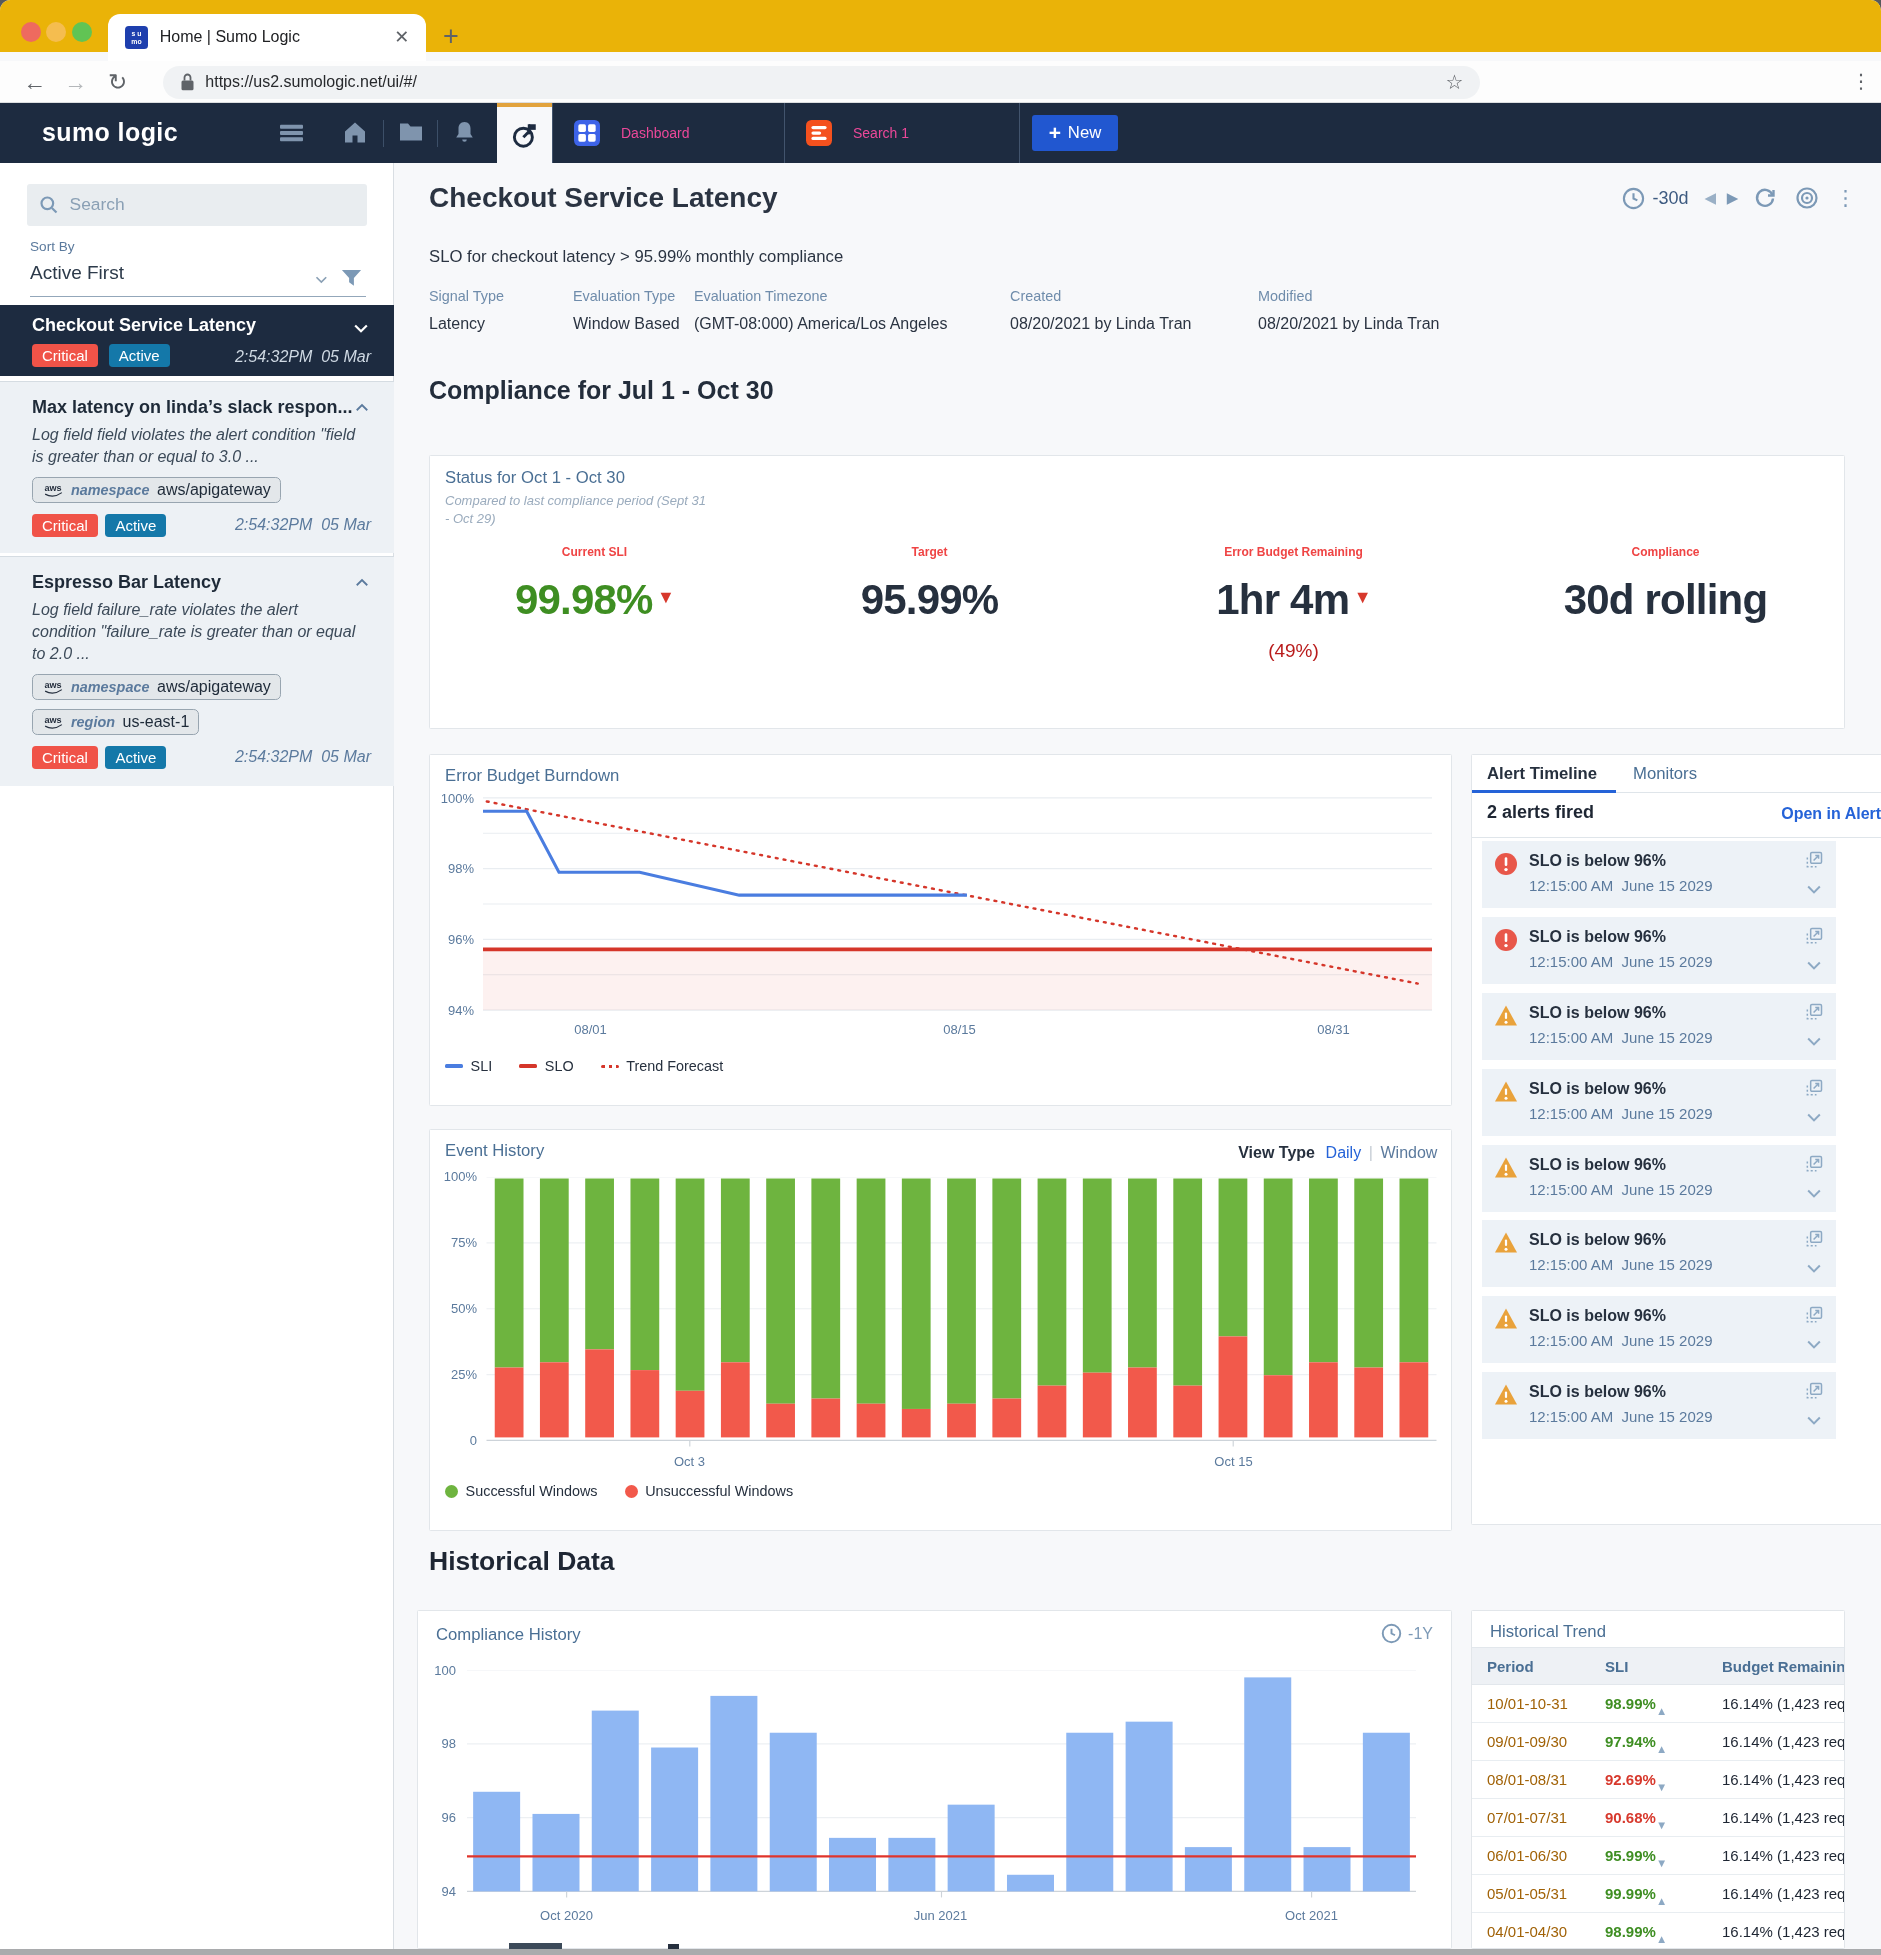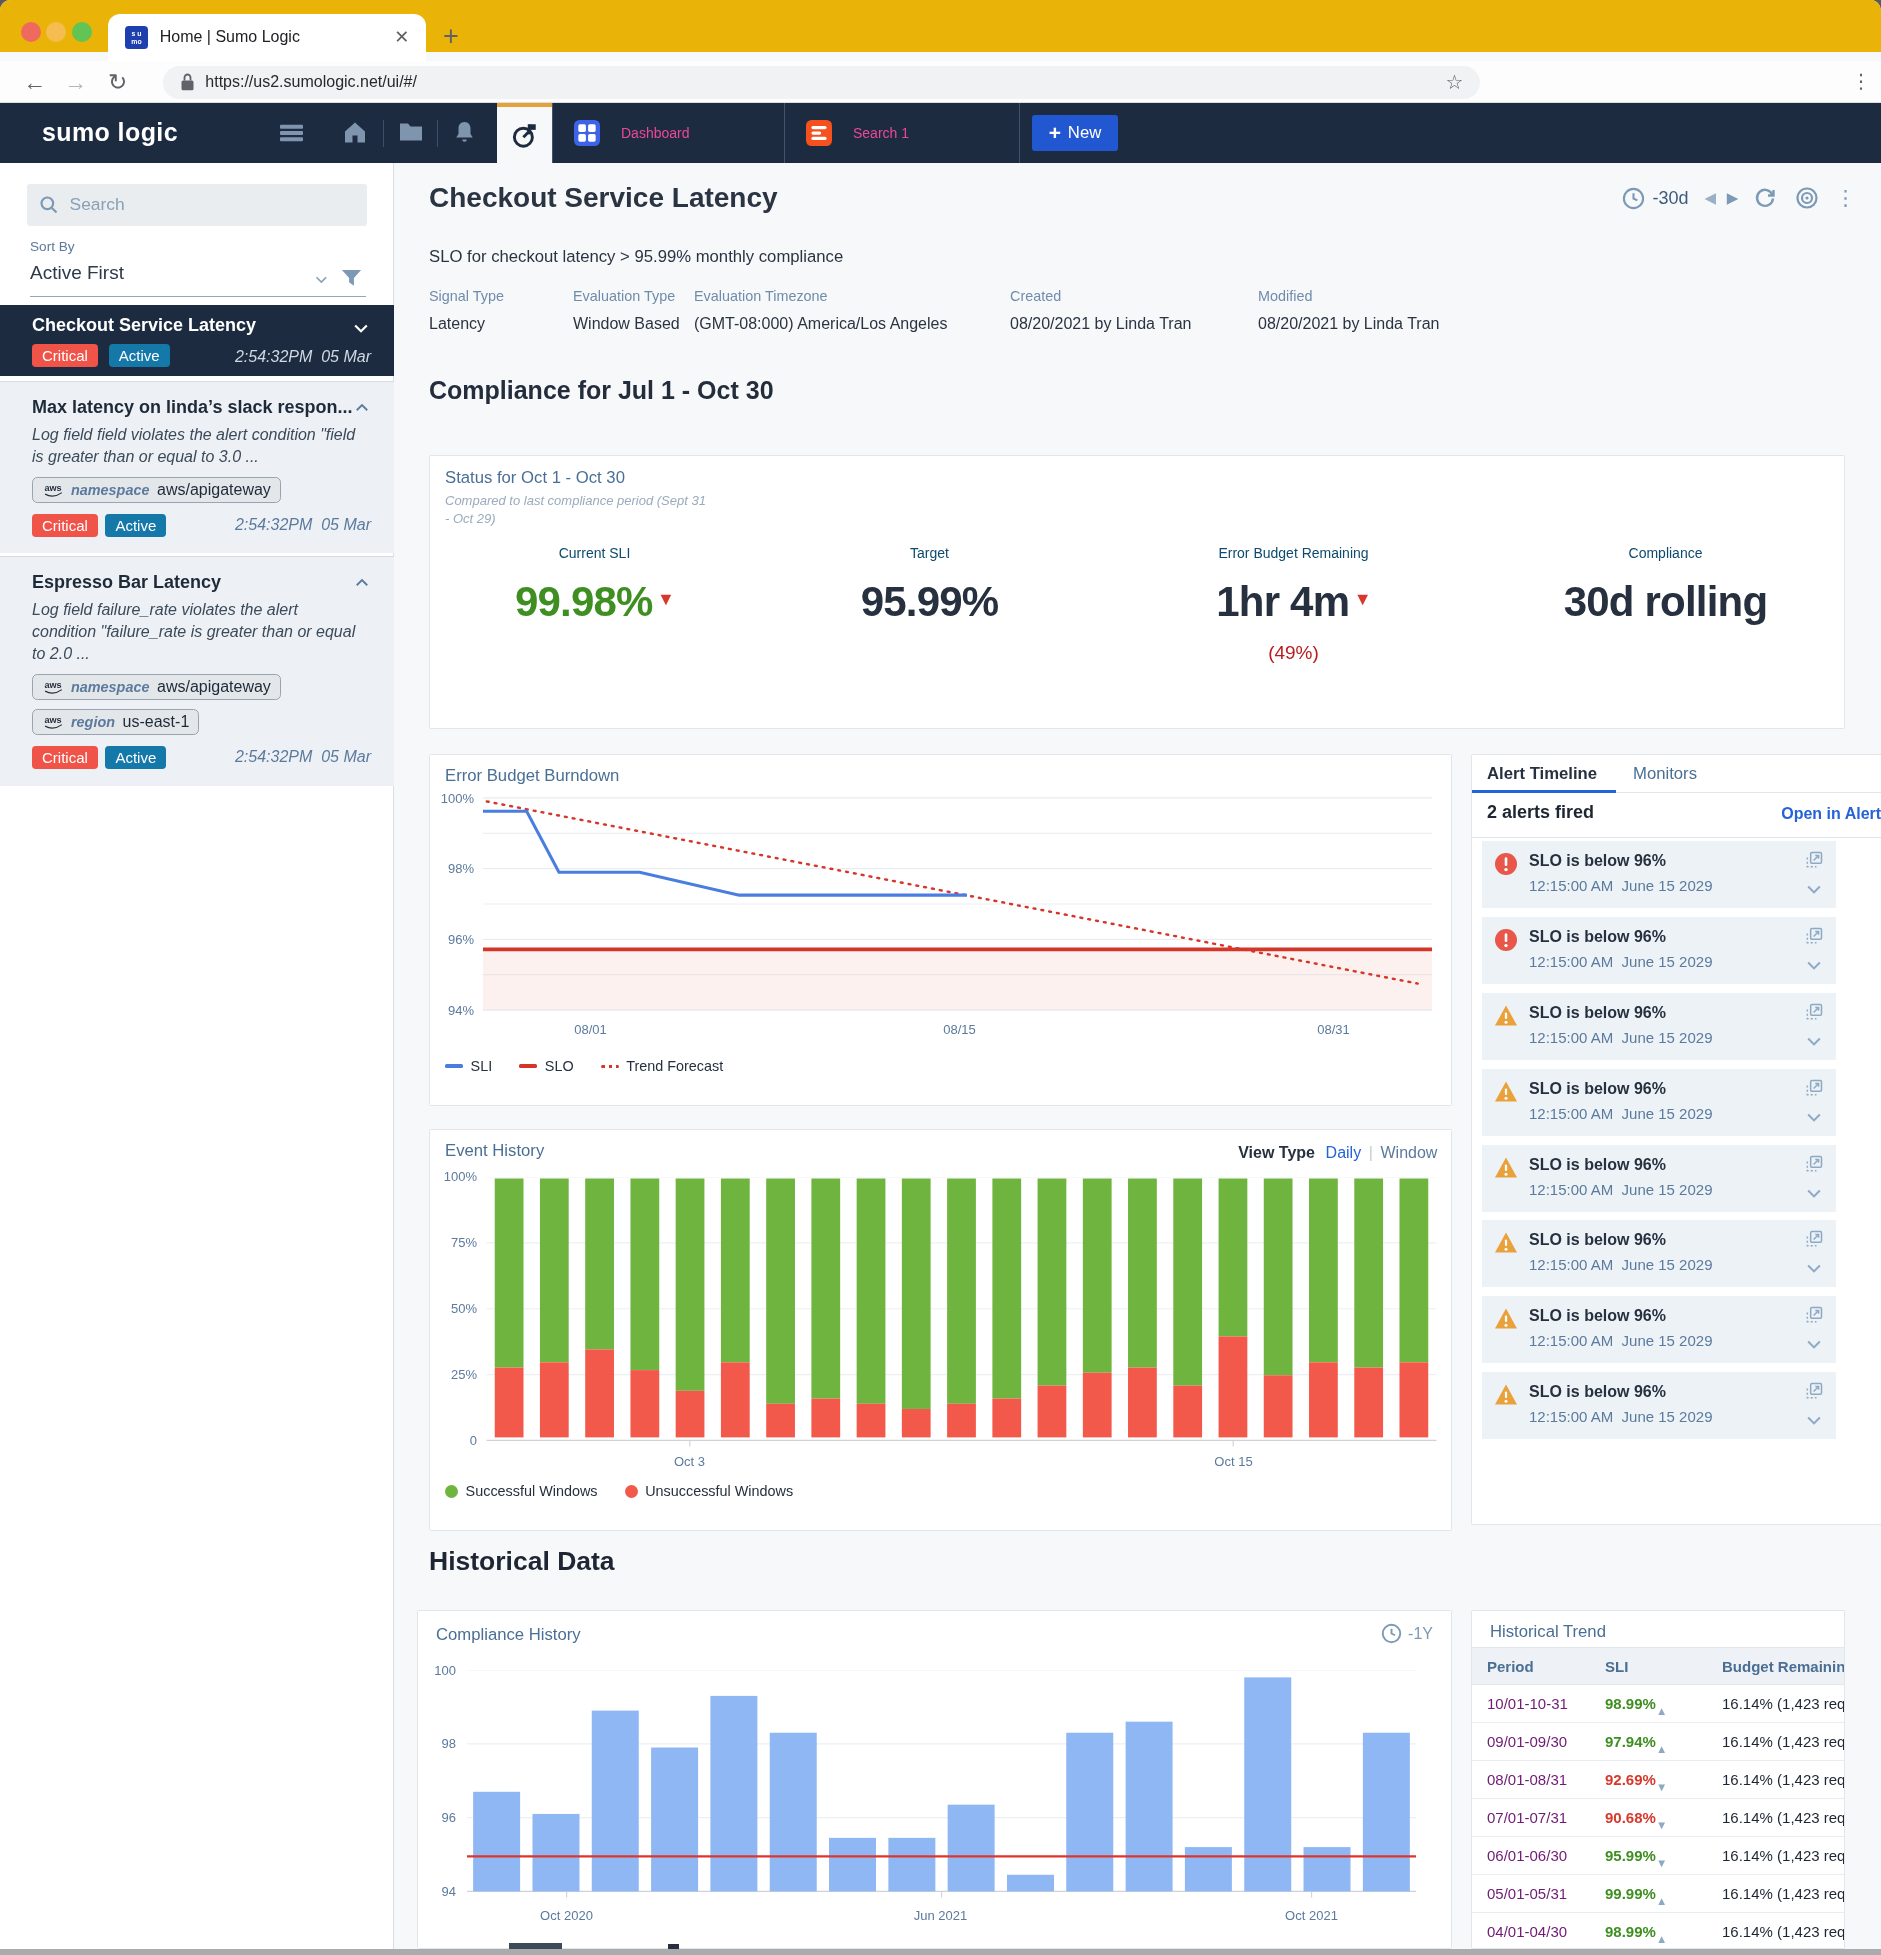--- a/index.html
+++ b/index.html
@@ -73,21 +73,21 @@
 
   
   .panel{position:absolute;background:#fff;border:0.8px solid #e2e6ea;border-radius:1.5px}
   .ptitle{font-size:16.7px;color:#4a6f94}
 
   
   #status-card{left:429px;top:455px;width:1416px;height:274px}
   #status-title{position:absolute;left:15px;top:12px}
   #status-sub{position:absolute;left:15px;top:36px;width:265px;font-size:13px;font-style:italic;color:#9aabbd;line-height:18px}
   .metric{position:absolute;top:89px;text-align:center}
-  .metric .l{font-size:14px;font-weight:400;color:#0c4a6e}
+  .metric .l{font-size:12px;font-weight:700;color:#ef4444}
   .metric .v{font-size:42px;font-weight:bold;margin-top:16.7px;letter-spacing:-0.8px}
   .metric .tri{display:inline-block;font-size:18px;color:#d7382c;vertical-align:10.6px;margin-left:4.5px}
   .metric .sub{font-size:19px;color:#b91c1c;margin-top:16.7px}
 
   
   #burndown-card{left:429px;top:754px;width:1023px;height:352px}
   #event-card{left:429px;top:1129px;width:1023px;height:402px}
   .ct{position:absolute;left:15px;top:10.6px}
   .ylab{position:absolute;font-size:13px;color:#5b7a9d;text-align:right;width:44px}
   .xlab{position:absolute;font-size:13px;color:#5b7a9d;text-align:center;width:91px}
@@ -116,21 +116,21 @@
 
   
   #hist-heading{position:absolute;left:429px;top:1546px;font-size:26.5px;font-weight:bold;color:#1e2633}
   #compliance-card{left:417px;top:1610px;width:1035px;height:339px}
   #c-clock{position:absolute;right:18px;top:12px;display:flex;align-items:center;color:#7c99b6;font-size:16px}
   #trend-card{left:1471px;top:1610px;width:374px;height:339px;overflow:hidden}
   #trend-head{position:absolute;left:0;top:36px;width:424px;height:38px;background:#eef1f5;border-top:0.8px solid #e2e7ec;border-bottom:0.8px solid #e2e7ec}
   #trend-head span{position:absolute;top:10px;font-size:15px;font-weight:bold;color:#4a6f94;white-space:nowrap}
   .trow{position:absolute;left:0;width:424px;height:38px;border-bottom:0.8px solid #e8edf1}
   .trow span{position:absolute;top:10px;font-size:15px;white-space:nowrap}
-  .trow .p{left:15px;color:#701a75}
+  .trow .p{left:15px;color:#a16207}
   .trow .s{left:133px;font-weight:700}
   .trow .tr{color:#8da9c4;font-size:11.4px}
   .trow .b{left:250px;color:#1e2633}
 
   #bottomstrip{position:absolute;left:0;top:1949px;width:1881px;height:6px;background:#a9abad}
 </style>
 </head>
 <body>
 
 <div id="window">

